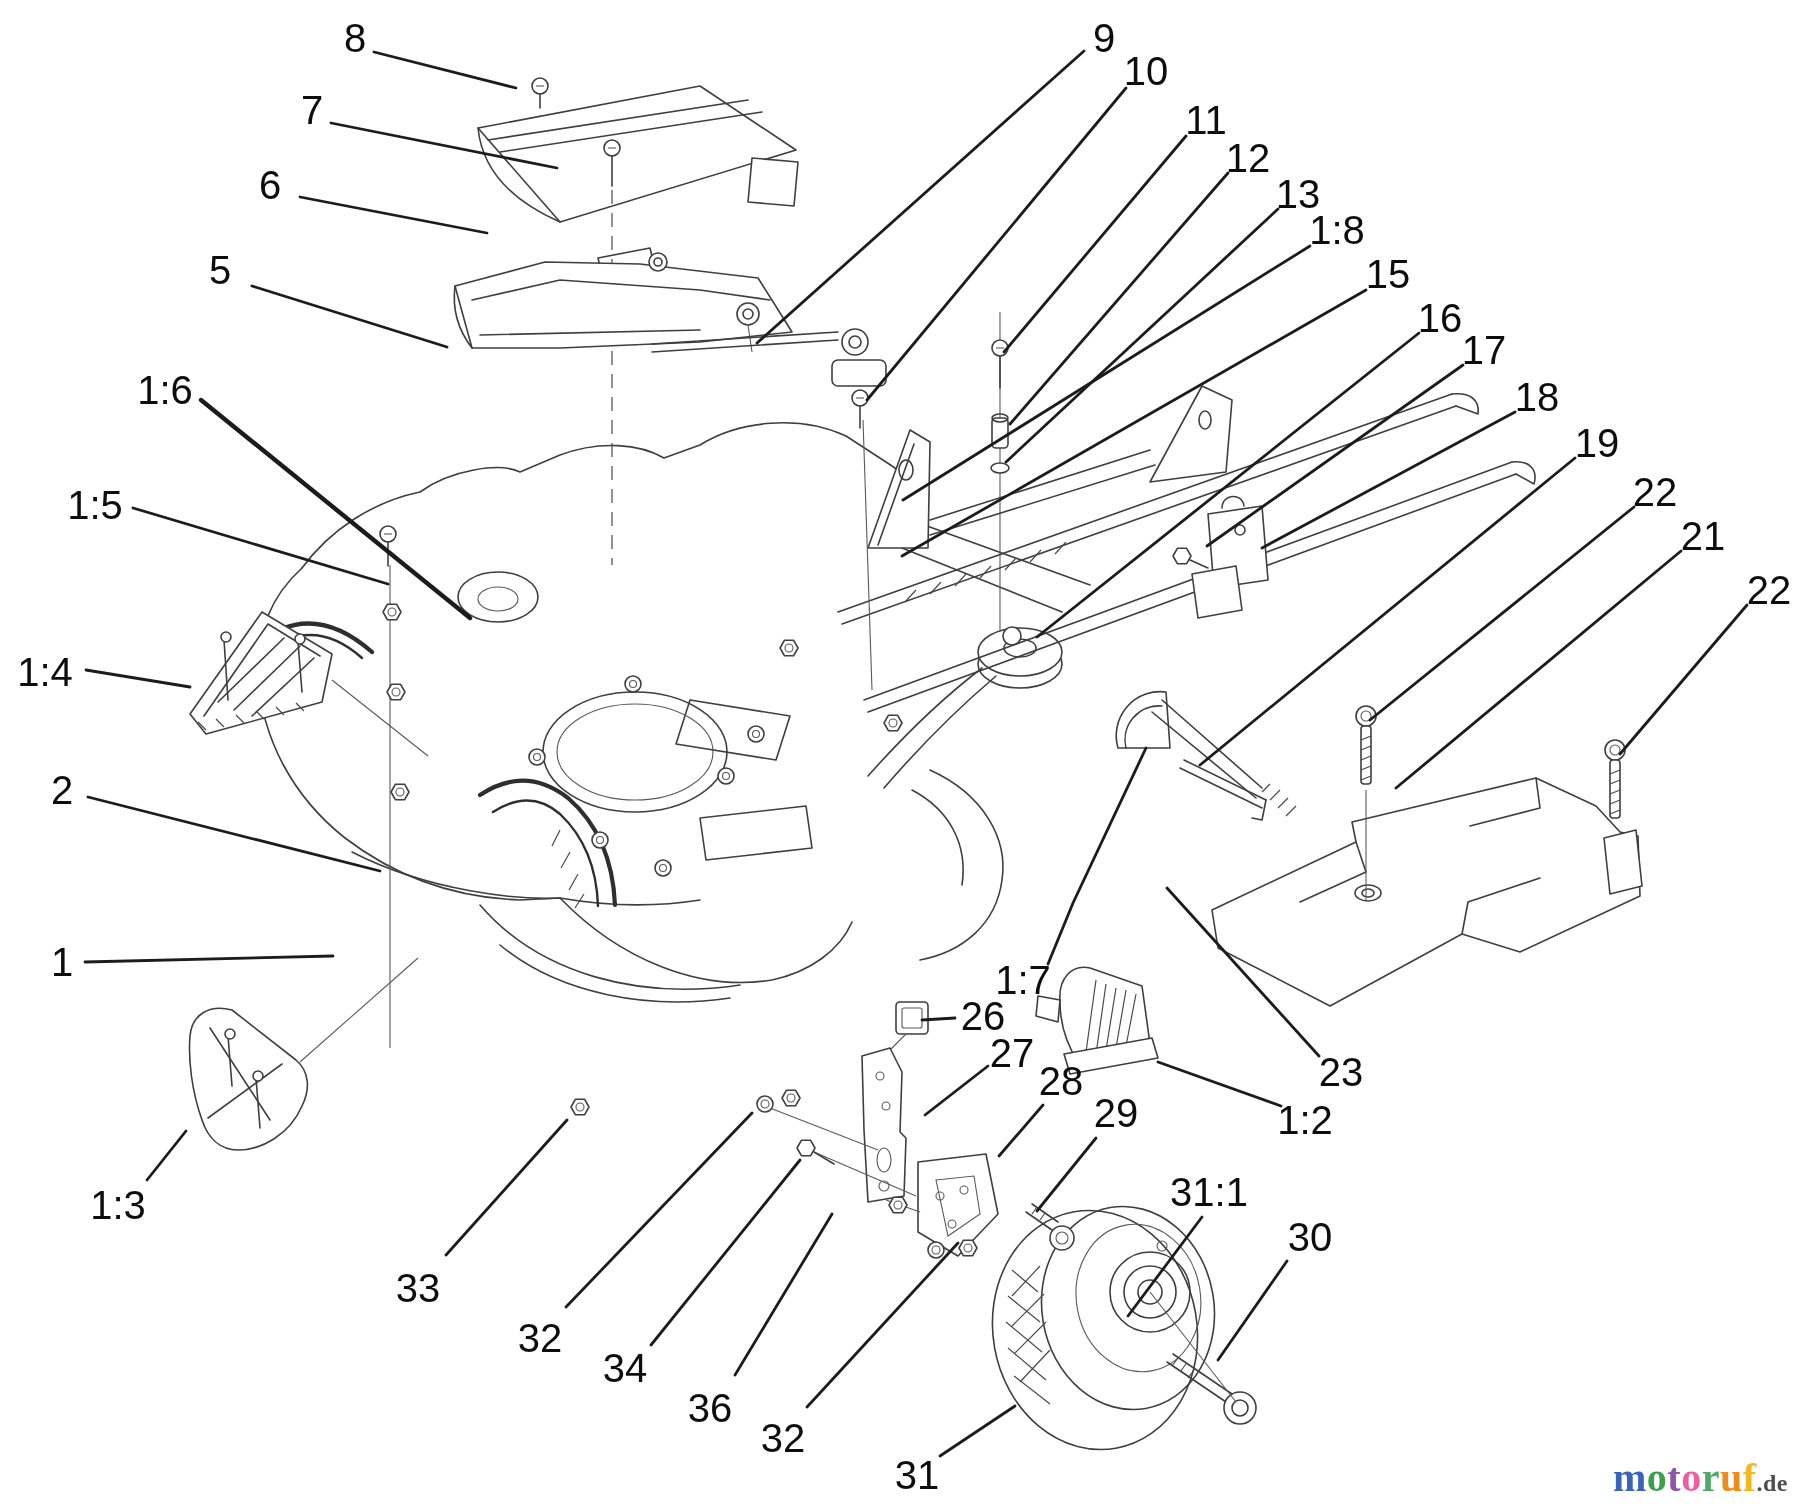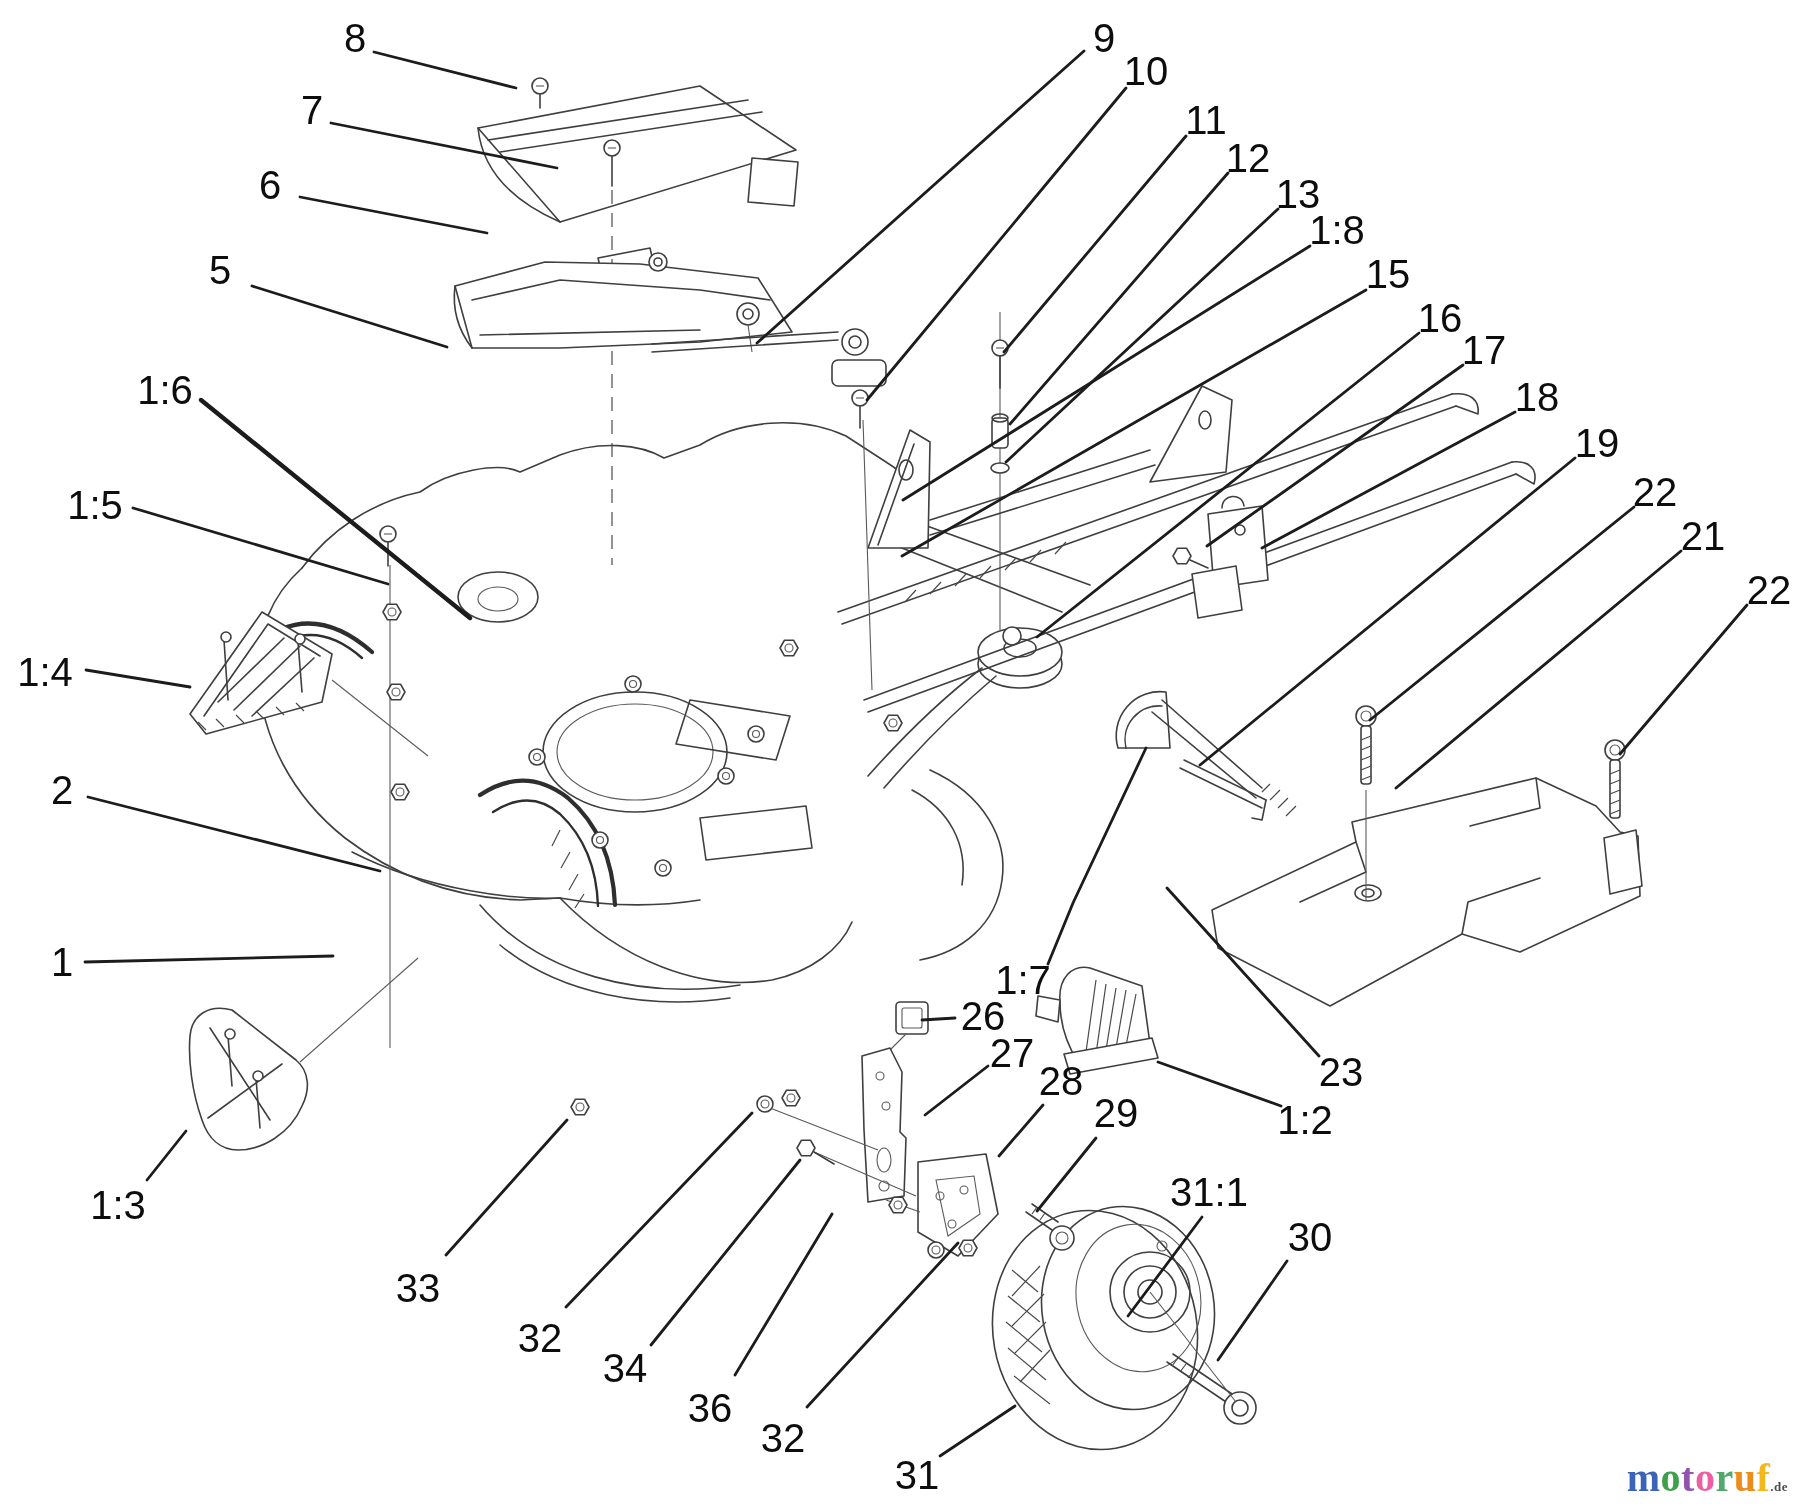--- a/index.html
+++ b/index.html
@@ -16,21 +16,21 @@
   .dash{fill:none;stroke:#5a5a5a;stroke-width:1.3;stroke-dasharray:14 9;}
   
   .leader{fill:none;stroke:#1c1c1c;stroke-width:2.8;stroke-linecap:round;}
   .leader.thick{stroke-width:4.4;}
   .callout{font-family:"Liberation Sans",sans-serif;font-size:40px;fill:#0d0d0d;
            text-anchor:middle;}
   
   .watermark{position:absolute;right:12px;bottom:8px;
              font-family:"Liberation Serif",serif;font-weight:700;font-size:40px;
              letter-spacing:.5px;line-height:1;user-select:none;}
-  .watermark .suffix{font-size:13px;font-weight:700;}
+  .watermark .suffix{font-size:24px;font-weight:700;}
 </style>
 </head>
 <body>
 
 <div class="stage">
 
 <svg class="diagram" width="1800" height="1506" viewBox="0 0 1800 1506">
 
   <g>
 

